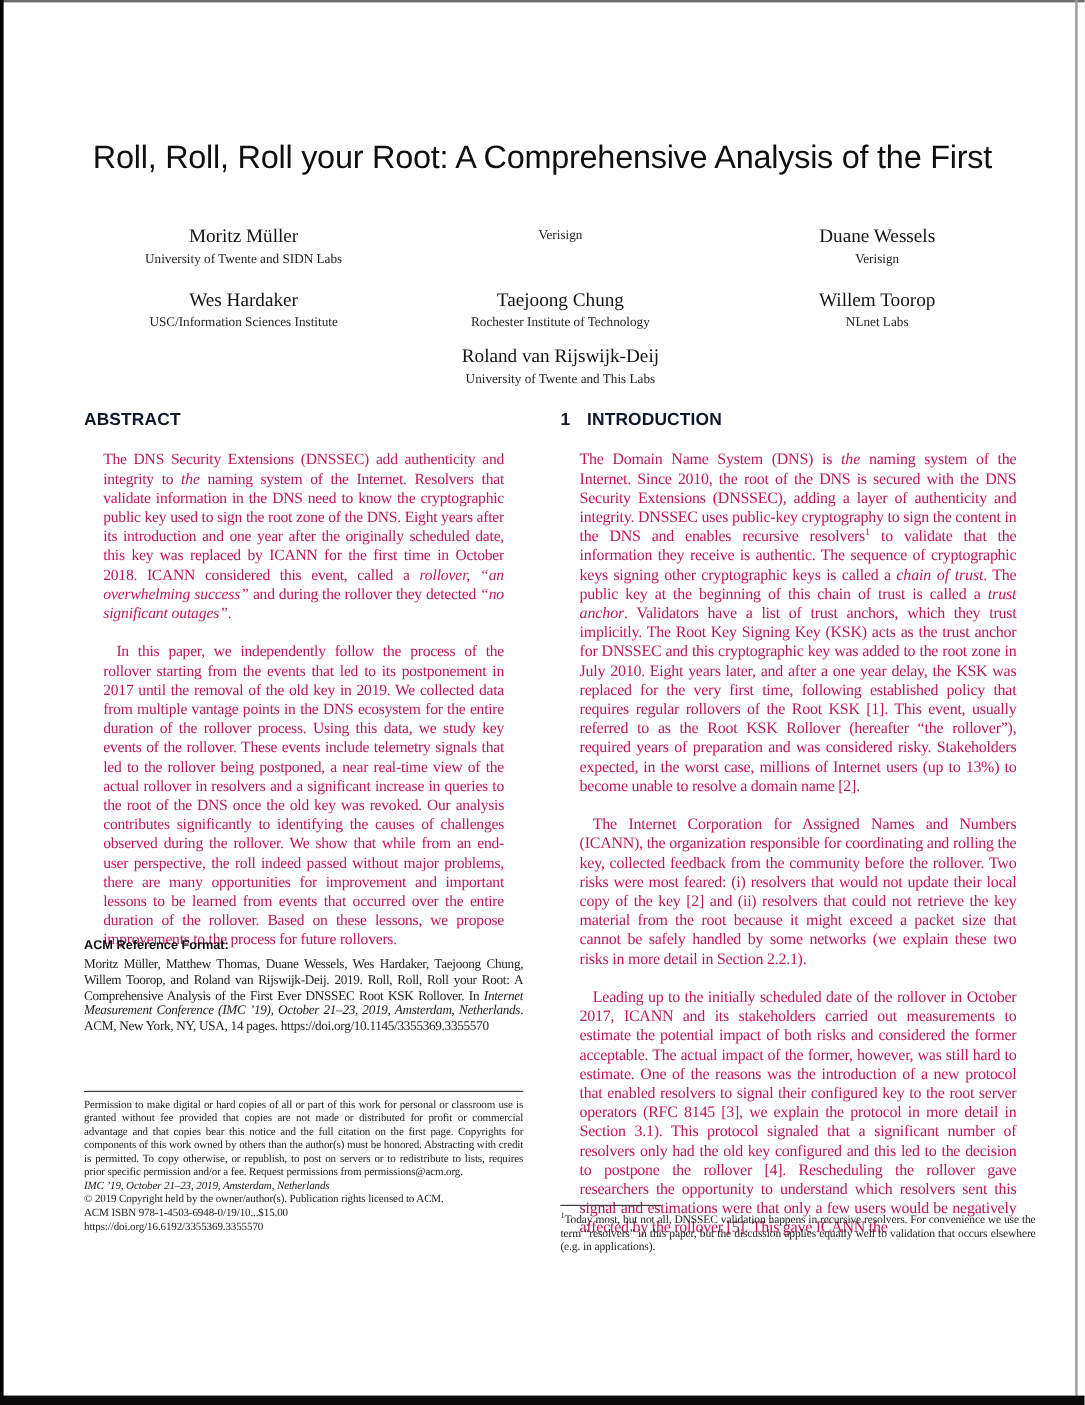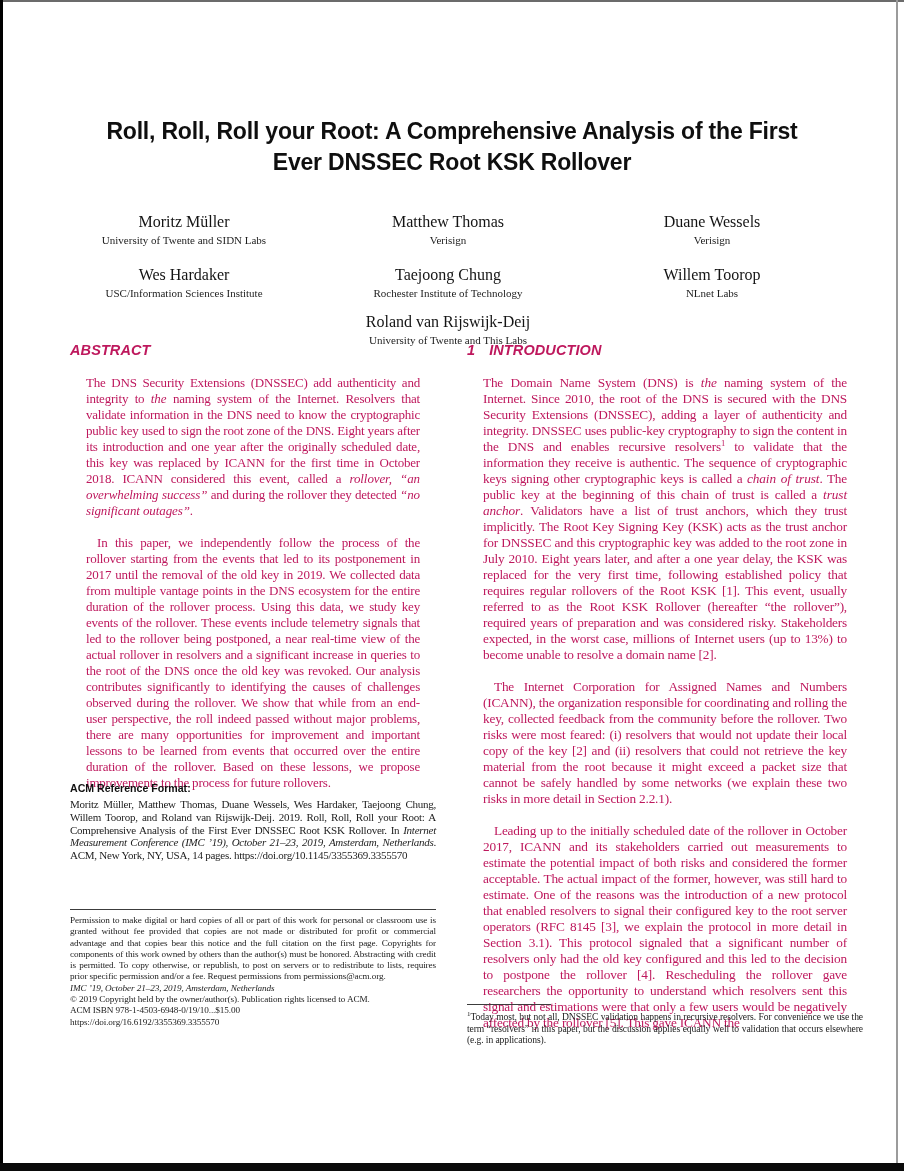--- a/index.html
+++ b/index.html
@@ -9,35 +9,35 @@
     margin:0 auto;
   }
   
   .edge-top{position:absolute;left:0;top:0;width:904px;height:2px;background:#6b6b6b;}
   .edge-left{position:absolute;left:0;top:0;width:3px;height:1171px;background:#000;}
   .edge-right{position:absolute;left:896px;top:0;width:2px;height:1171px;background:#9b9b9b;}
   .edge-bottom{position:absolute;left:0;top:1163px;width:904px;height:8px;background:#0a0a0a;}
 
   .title-block{position:absolute;left:56px;top:116px;width:792px;text-align:center;}
   .paper-title{
-    font-family:"Liberation Sans",sans-serif;font-weight:bold;
-    font-size:23px;line-height:31px;color:#0f0f0f;letter-spacing:-0.2px;margin:0;
+    font-family:"Liberation Sans",sans-serif;font-weight:normal;
+    font-size:27px;line-height:31px;color:#0f0f0f;letter-spacing:-0.2px;margin:0;
   }
-  .authors-row{position:absolute;left:52px;width:792px;display:flex;margin-top:24px;}
+  .authors-row{position:absolute;left:71px;width:792px;display:flex;}
   .authors-row .author{flex:1;text-align:center;}
   .row-1{top:188px;} .row-2{top:241px;} .row-3{top:288px;}
   .author-name{font-size:16px;line-height:20px;color:#141414;}
   .author-affil{font-size:11px;line-height:16px;color:#1d1d1d;}
 
   .col-left{position:absolute;left:70px;top:341px;width:366px;}
   .col-right{position:absolute;left:467px;top:341px;width:396px;}
 
   .section-heading{
     font-family:"Liberation Sans",sans-serif;font-weight:bold;
-    font-size:14.5px;line-height:18px;color:#be185d;margin:0 0 12px 0;letter-spacing:0.1px;font-style:italic;
+    font-size:14.5px;line-height:18px;color:#0f172a;margin:0 0 12px 0;letter-spacing:0.1px;
   }
   .heading-number{display:inline-block;margin-right:14px;}
 
   .body-text{
     font-size:13px;line-height:16px;text-align:justify;margin:16px;
     letter-spacing:-0.2px;color:#be185d;
   }
   .col-right .body-text{font-size:13.3px;}
   .body-text.indent{text-indent:11px;}
   .body-text i{letter-spacing:-0.1px;}
@@ -66,31 +66,29 @@
 
 <div class="page">
   <div class="edge-top"></div>
   <div class="edge-left"></div>
   <div class="edge-right"></div>
   <div class="edge-bottom"></div>
 
   <header class="title-block">
     <h1 class="paper-title">
       <span>Roll, Roll, Roll your Root: A Comprehensive Analysis of the First</span><br>
-      <span>Ever DNSSEC Root KSK Rollover</span>
     </h1>
   </header>
 
   <div class="authors-row row-1">
     <div class="author">
       <div class="author-name">Moritz Müller</div>
       <div class="author-affil">University of Twente and SIDN Labs</div>
     </div>
     <div class="author">
-      <div class="author-name">Matthew Thomas</div>
       <div class="author-affil">Verisign</div>
     </div>
     <div class="author">
       <div class="author-name">Duane Wessels</div>
       <div class="author-affil">Verisign</div>
     </div>
   </div>
 
   <div class="authors-row row-2">
     <div class="author">

